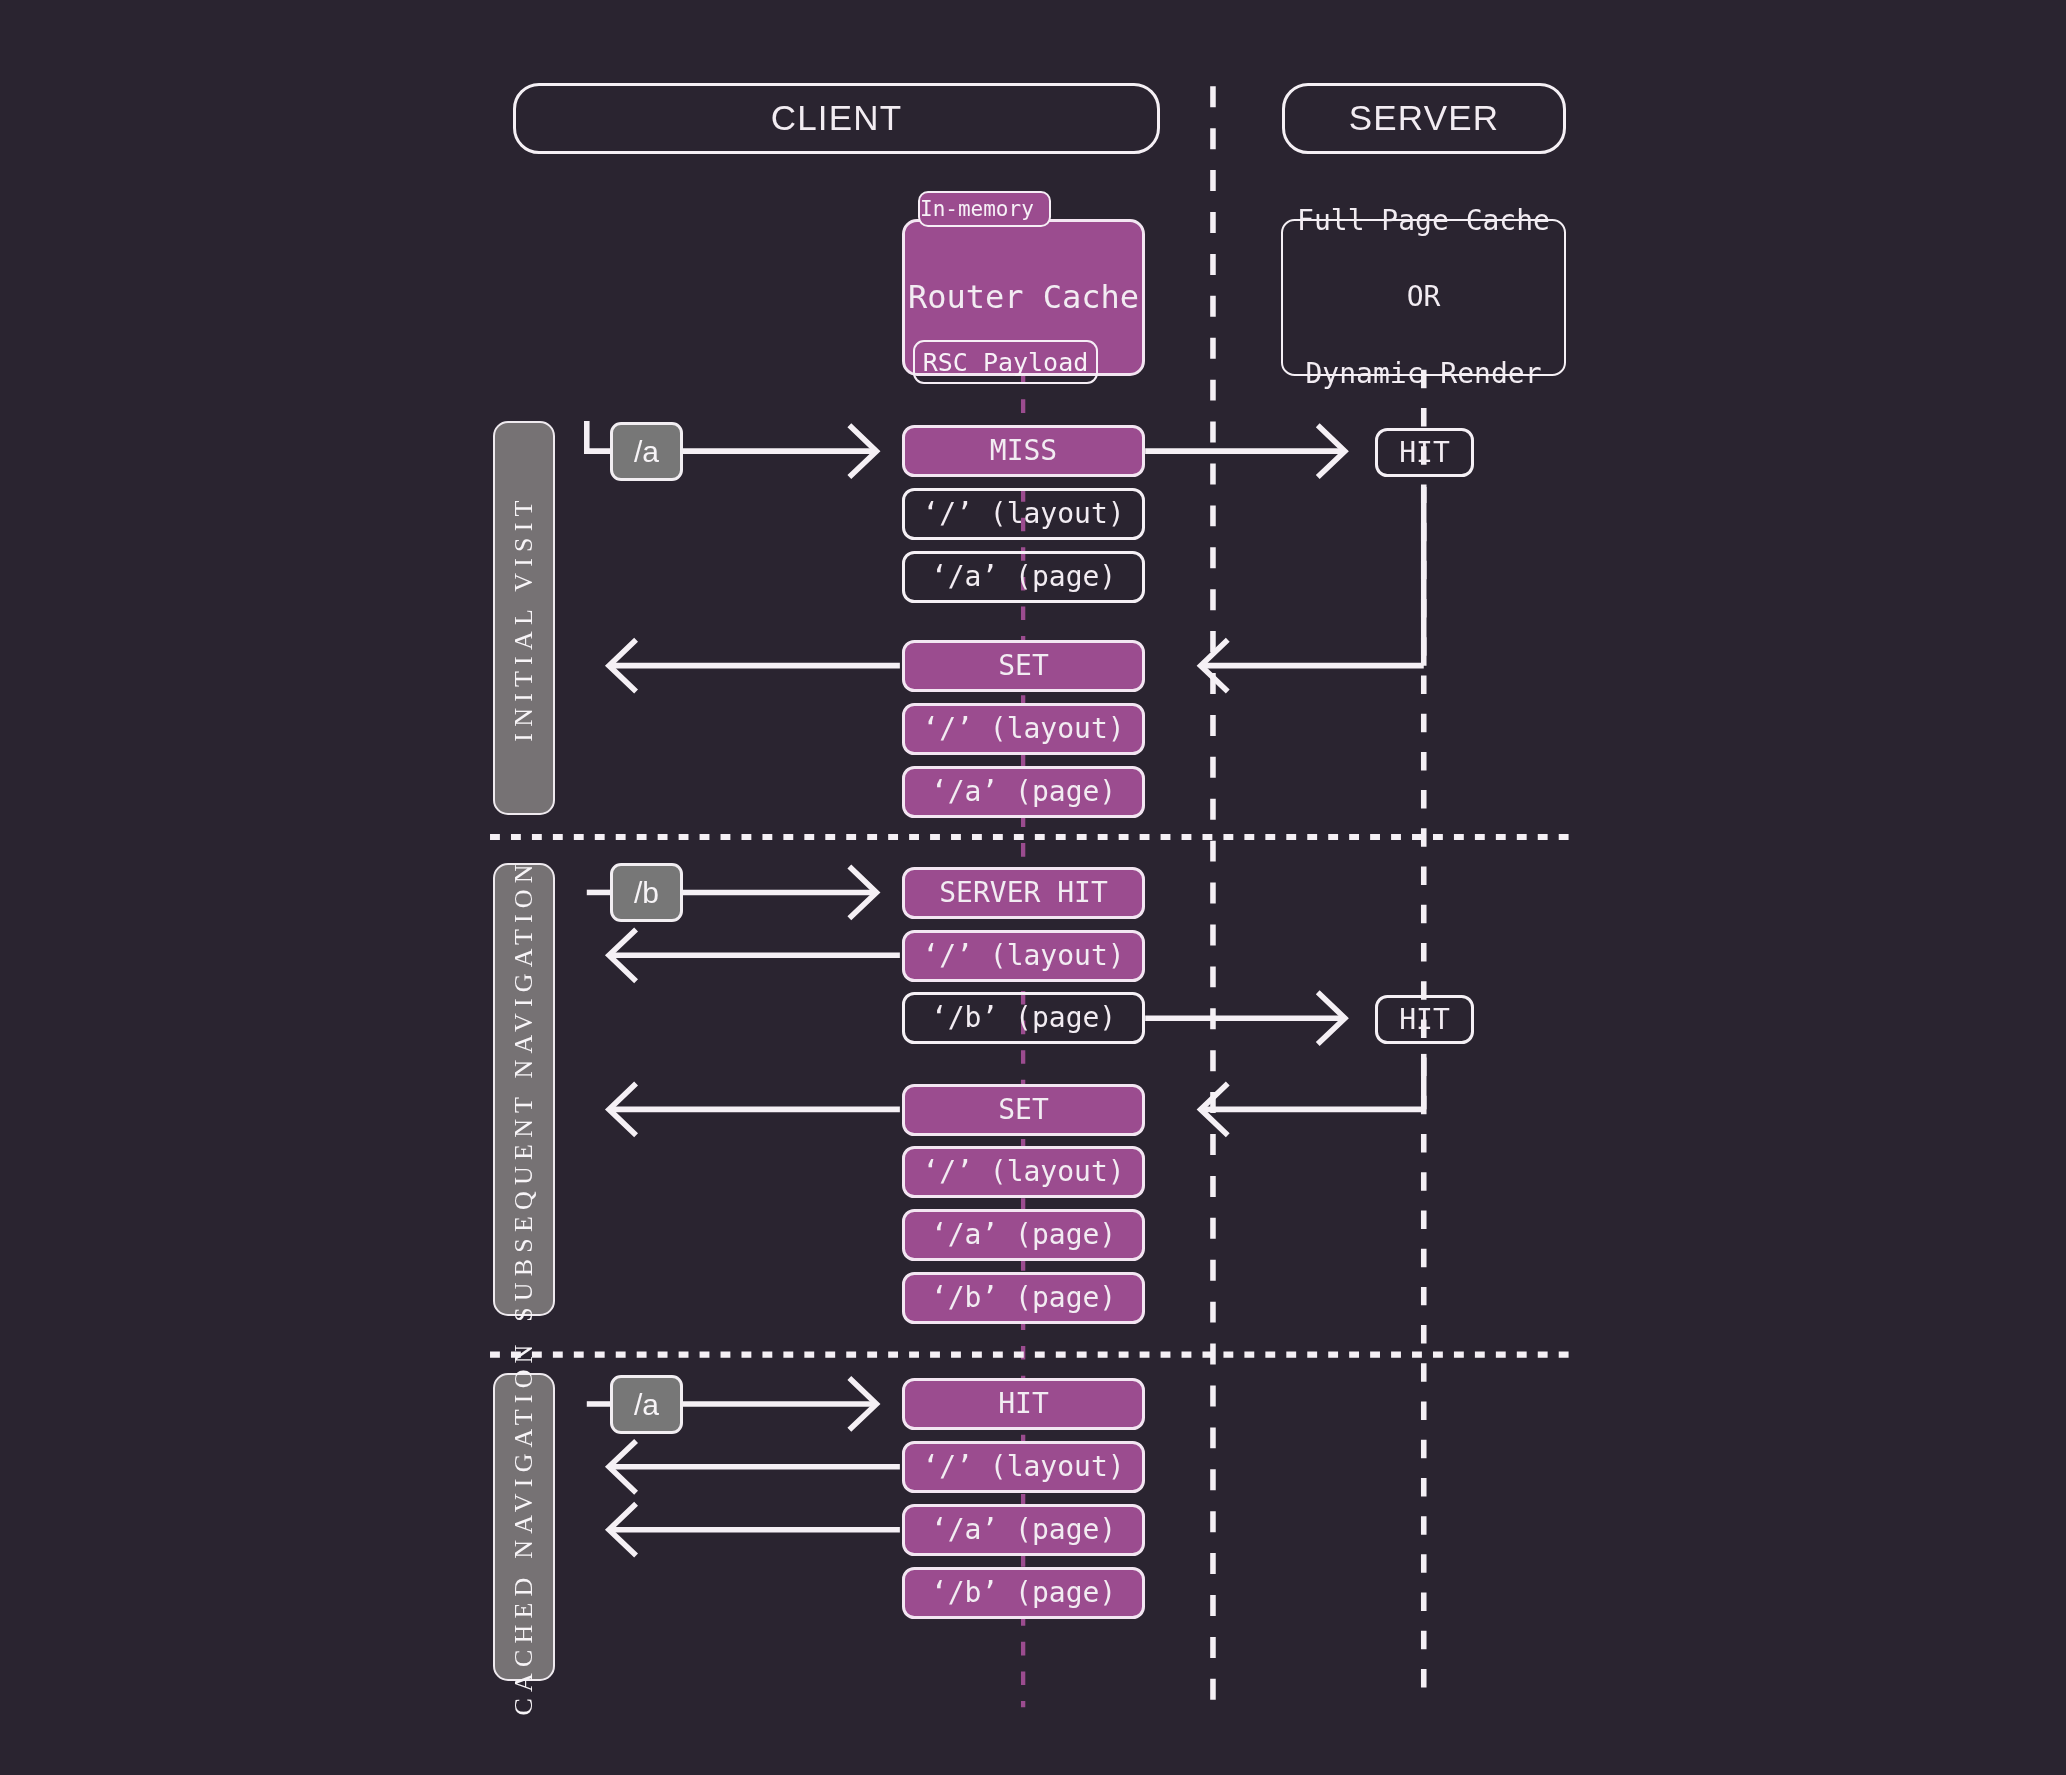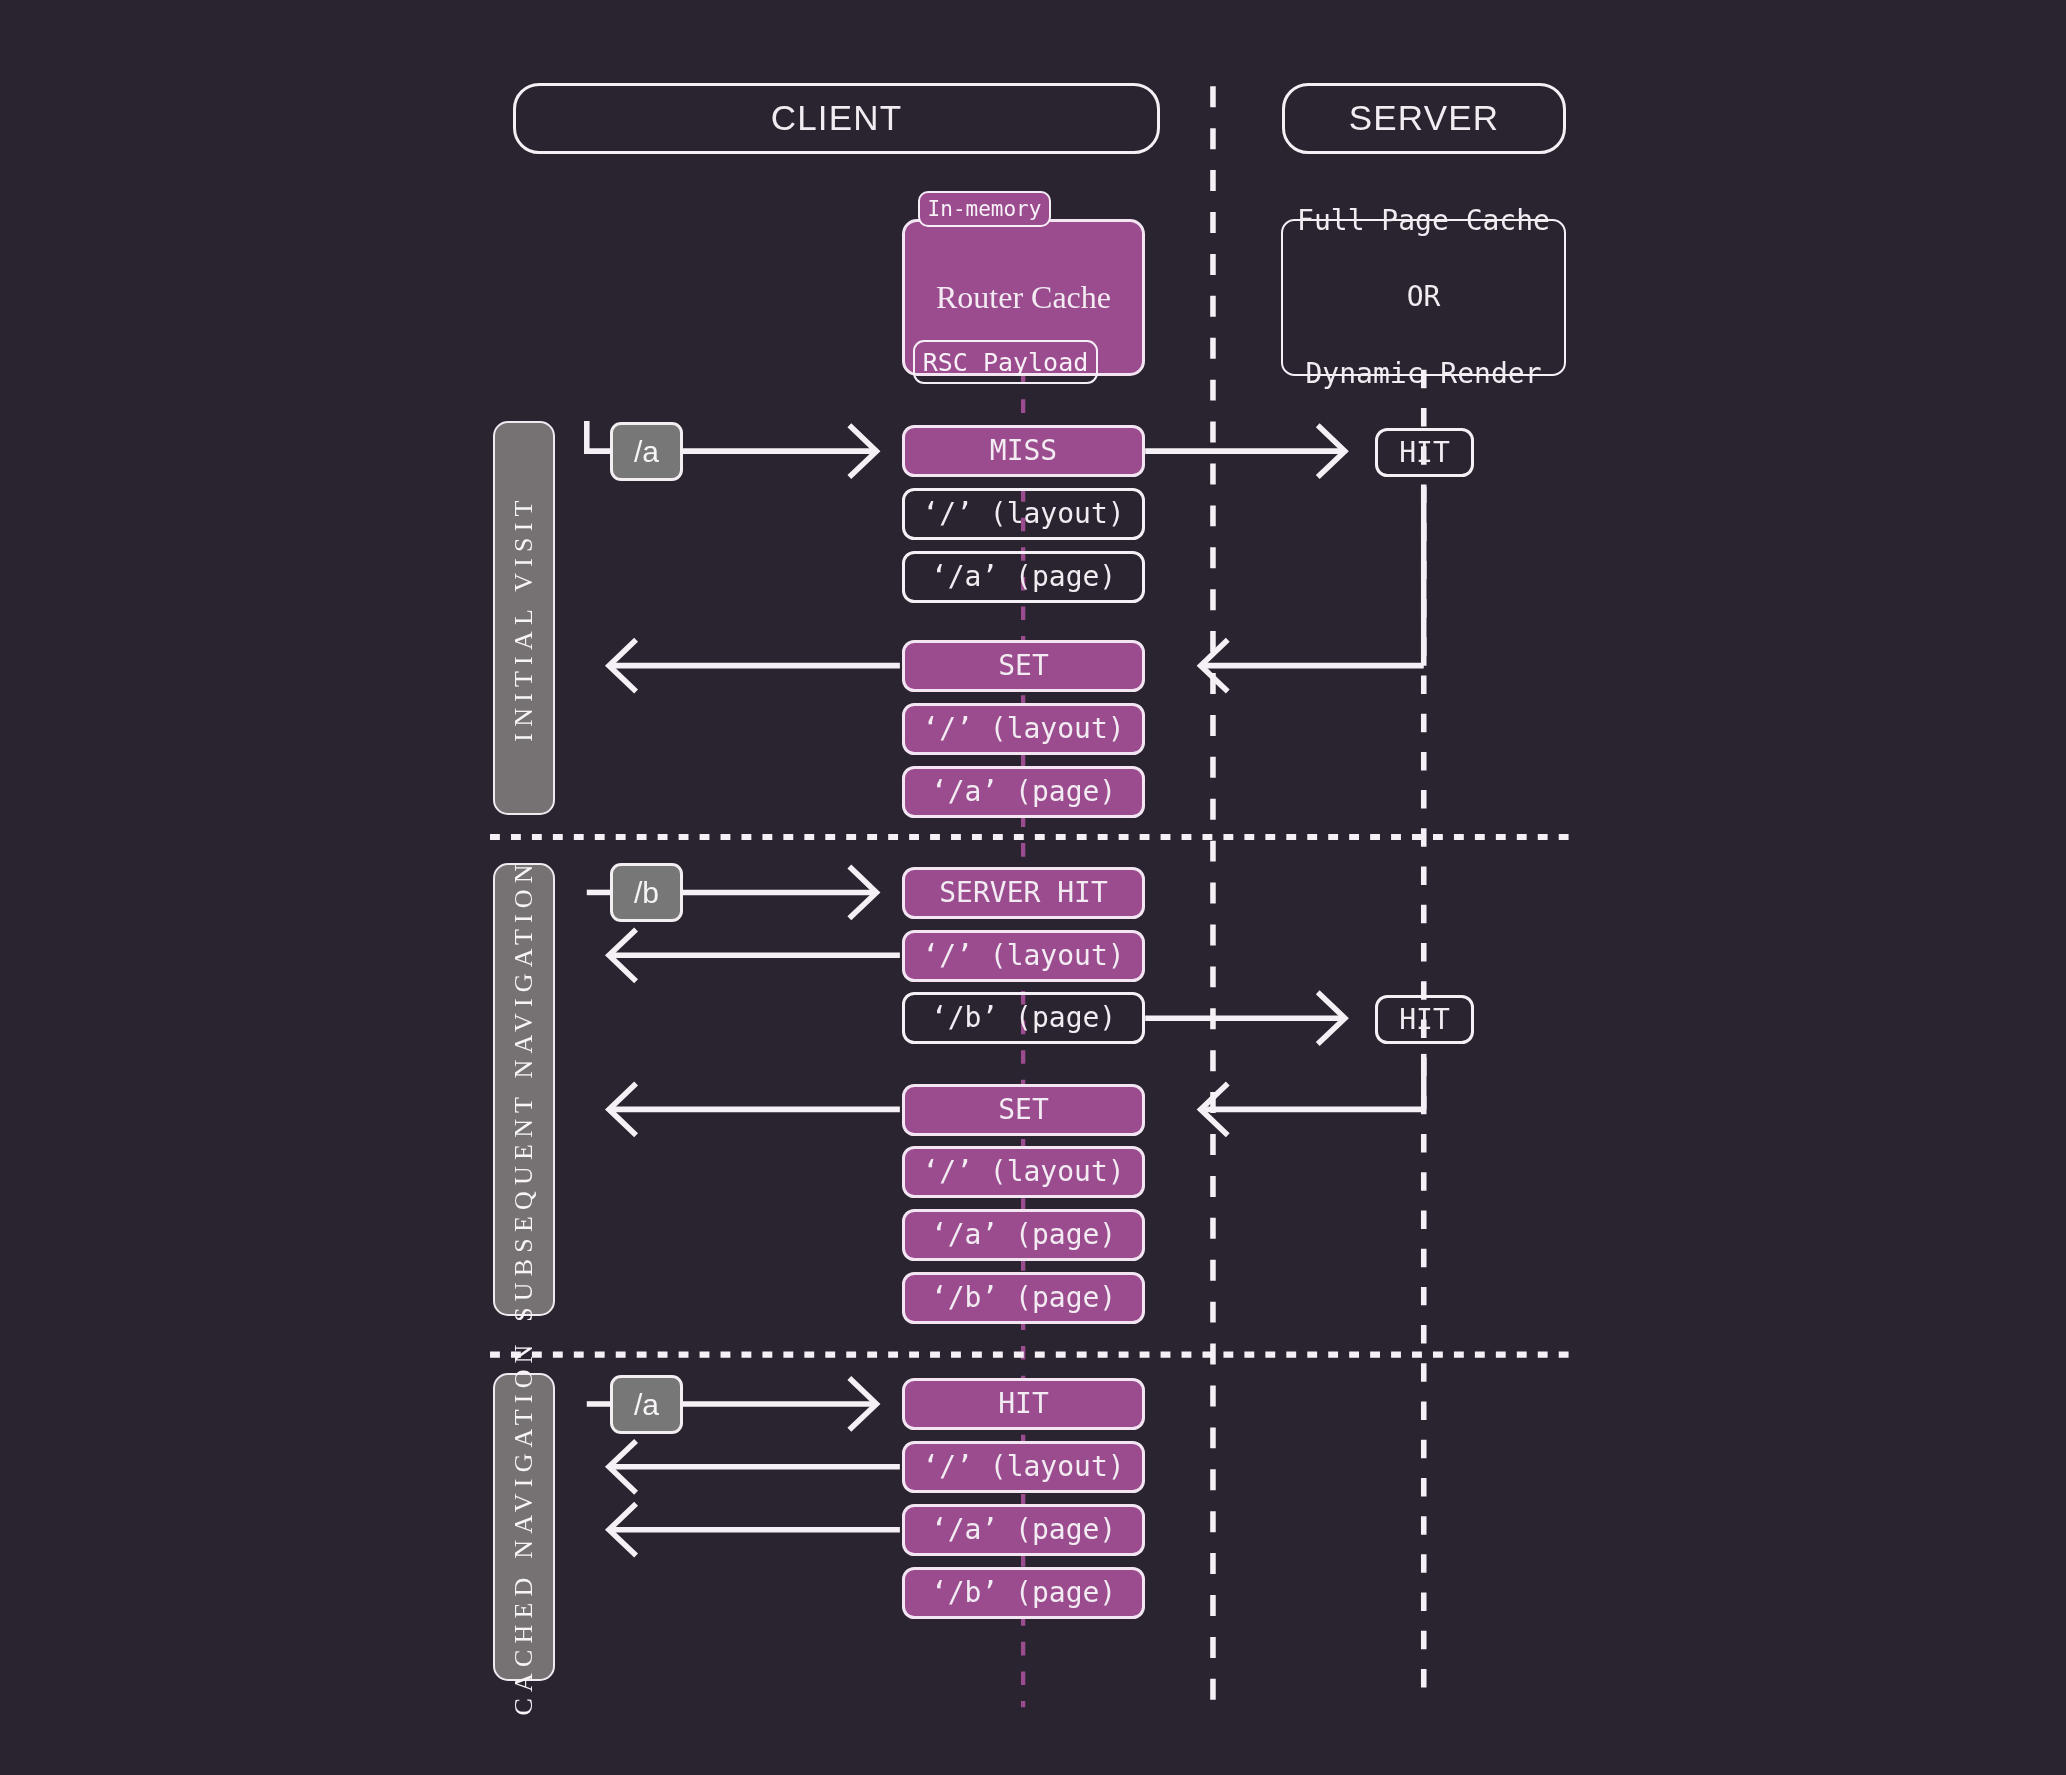--- a/index.html
+++ b/index.html
@@ -59,33 +59,31 @@
     background: #9b4c8f;
     font-size: 28px;
     border-radius: 12.3px;
   }
   .purple-big {
     border: 3.1px solid #f3e6f2;
     background: #9b4c8f;
     border-radius: 15px;
     font-size: 32px;
     align-items: center;
-    font-family: Liberation Serif, serif;
   }
   .tag-chip {
     position: absolute;
     box-sizing: border-box;
     border: 2.5px solid #f6eef6;
     background: #9b4c8f;
     border-radius: 10px;
     color: #f7f1f7;
     font-size: 21px;
     display: flex;
     align-items: center;
-    justify-content: center;
     white-space: pre;
   }
   .inner-chip {
     position: absolute;
     box-sizing: border-box;
     border: 2.5px solid #f6eef6;
     background: transparent;
     border-radius: 11px;
     color: #f7f1f7;
     font-size: 25px;

